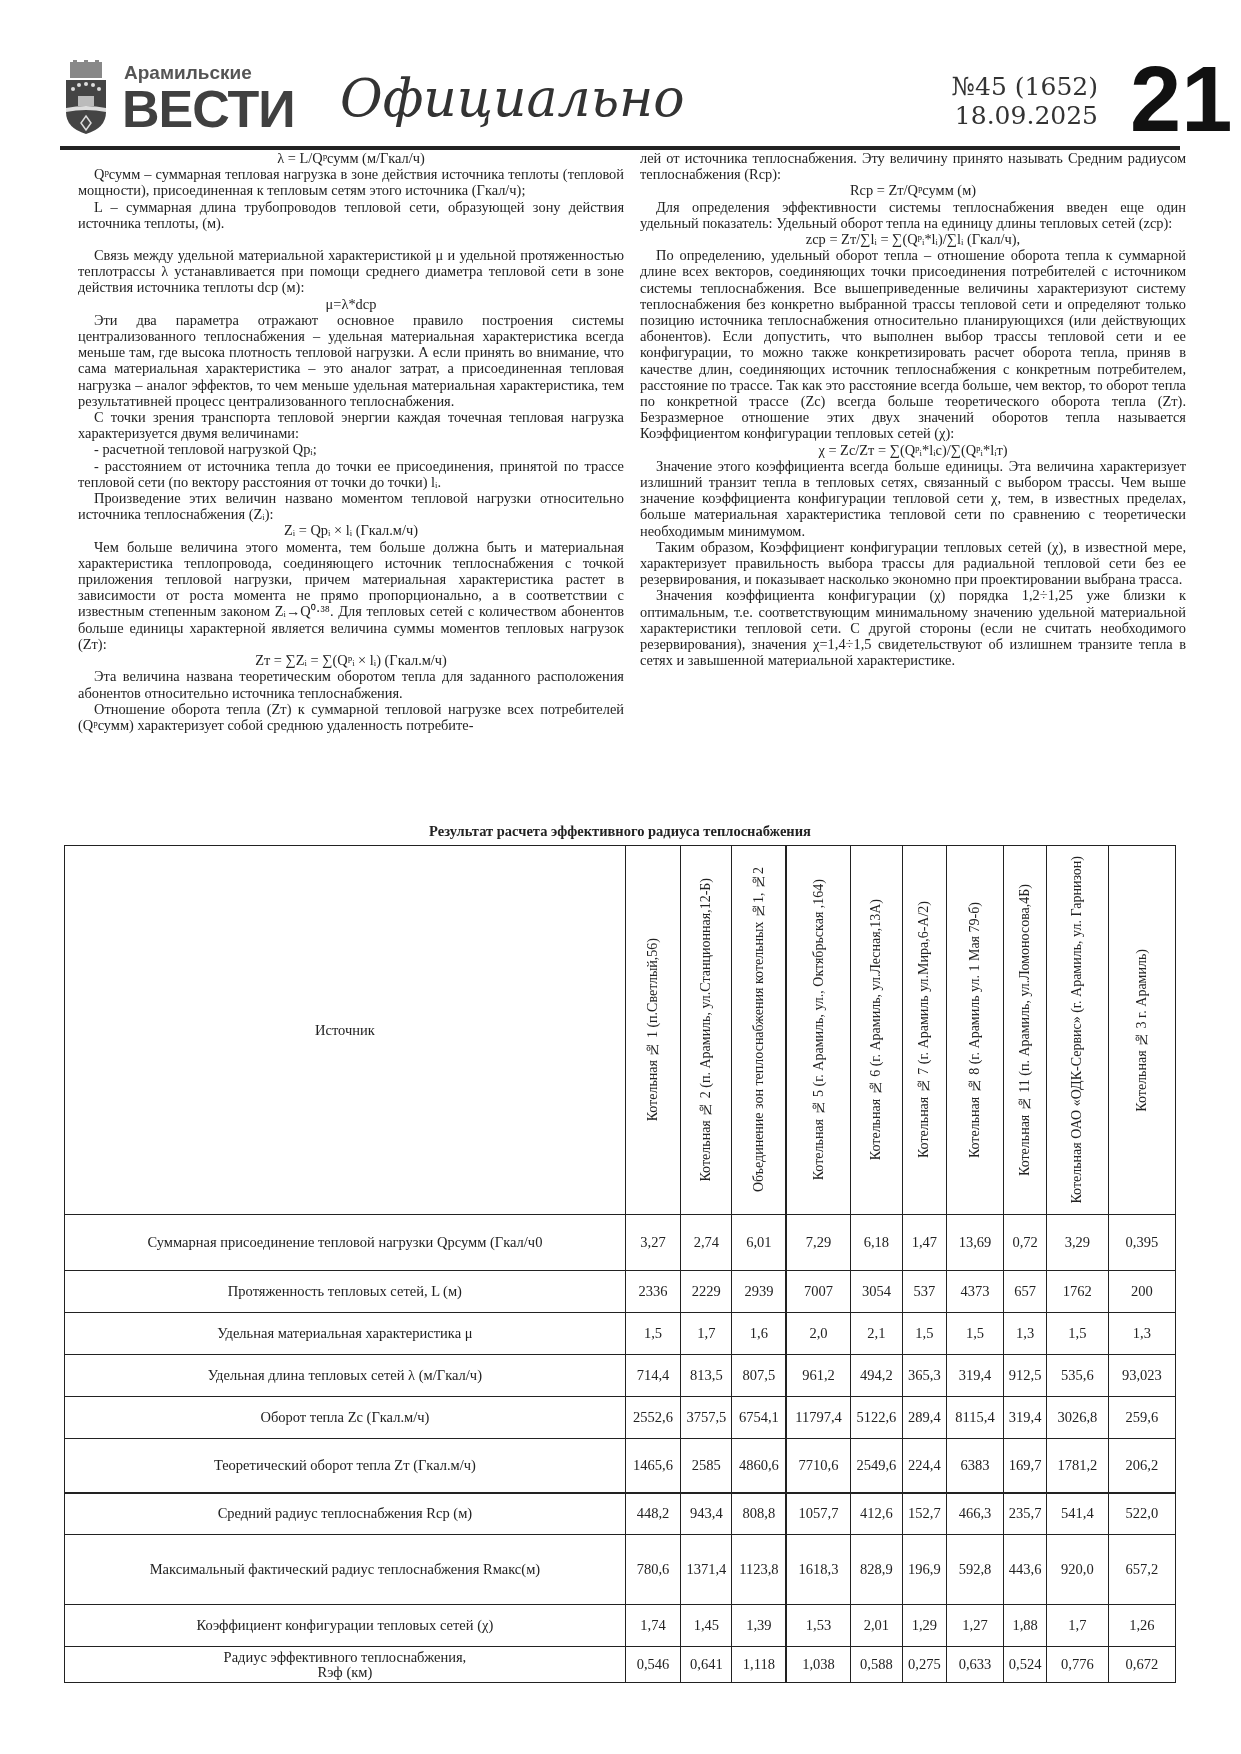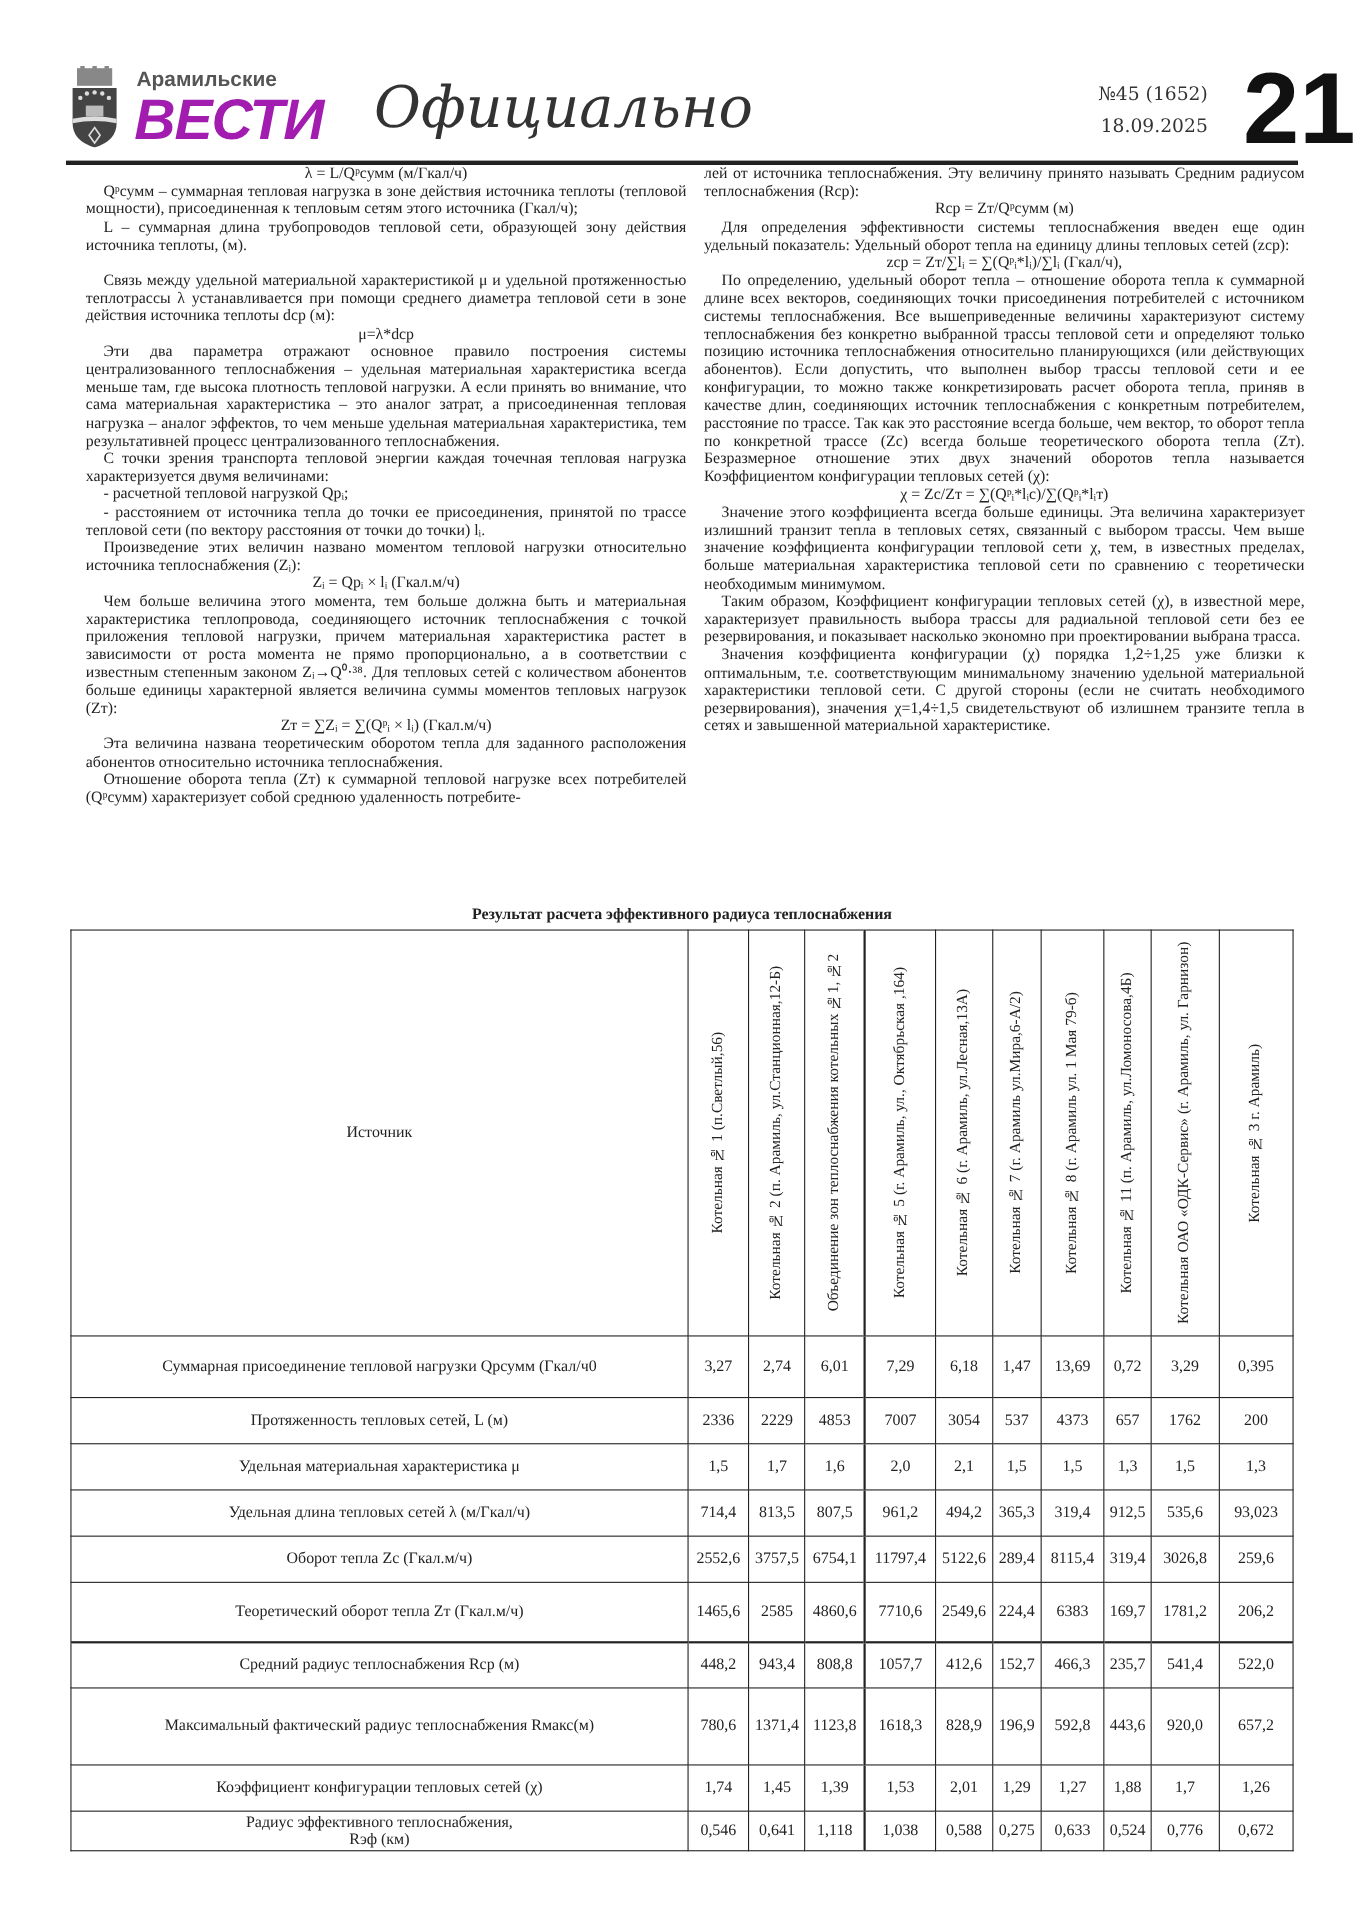--- a/index.html
+++ b/index.html
@@ -1,22 +1,22 @@
 <!DOCTYPE html>
 <html><head>
 <meta charset="utf-8">
 <style>
   html, body { margin:0; padding:0; background:#fff; }
   body { width:1241px; height:1754px; position:relative; font-family:"Liberation Serif", serif; color:#222; overflow:hidden; }
   .masthead { position:absolute; left:60px; top:58px; width:1120px; height:80px; }
   .crest { position:absolute; left:4px; top:2px; width:44px; height:74px; }
   .brand-top { position:absolute; left:64px; top:4px; font-family:"Liberation Sans", sans-serif; font-weight:bold; font-size:19px; color:#555; letter-spacing:0px;text-align:right; }
-  .brand-main { position:absolute; left:62px; top:22px; font-family:"Liberation Sans", sans-serif; font-weight:bold; font-size:52px; color:#a21caf; letter-spacing:-1px; line-height:58px;font-style:italic; }
+  .brand-main { position:absolute; left:62px; top:22px; font-family:"Liberation Sans", sans-serif; font-weight:bold; font-size:52px; color:#404040; letter-spacing:-1px; line-height:58px; }
   .section-title { position:absolute; left:280px; top:10px; font-family:"DejaVu Serif", serif; font-style:italic; font-size:52px; color:#333; }
-  .issue { position:absolute; left:818px; top:14px; font-family:"DejaVu Serif", serif; font-size:17px; text-align:right; line-height:29px; color:#333; width:220px; }
+  .issue { position:absolute; left:818px; top:14px; font-family:"DejaVu Serif", serif; font-size:25px; text-align:right; line-height:29px; color:#333; width:220px; }
   .page-num { position:absolute; left:1070px; top:-4px; font-family:"Liberation Sans", sans-serif; font-weight:bold; font-size:92px; color:#111; line-height:90px; }
   .rule { position:absolute; left:60px; top:146px; width:1120px; height:4px; background:#222; }
   .col { position:absolute; top:150px; width:546px; font-size:14.4px; line-height:16.2px; text-align:justify;margin-left:12px; }
   .col p { margin:0; text-indent:16px; }
   .col .f { text-align:center; text-indent:0; }
   .col .ni { text-indent:0; }
   .col .gap { height:16px; }
   .tbl-title { position:absolute; left:60px; width:1120px; top:823px; text-align:center; font-weight:bold; font-size:14.5px; }
   table.res { position:absolute; left:64px; top:845px; width:1112px; border-collapse:collapse; font-size:14.5px; }
   table.res td, table.res th { border:1px solid #222; text-align:center; vertical-align:middle; padding:0; font-weight:normal; }
@@ -144,21 +144,21 @@
         <td>1,47</td>
         <td>13,69</td>
         <td>0,72</td>
         <td>3,29</td>
         <td>0,395</td>
       </tr>
       <tr style="height: 42px;">
         <td>Протяженность тепловых сетей, L (м)</td>
         <td>2336</td>
         <td>2229</td>
-        <td>4853</td>
+        <td>2939</td>
         <td class="thick-left">7007</td>
         <td>3054</td>
         <td>537</td>
         <td>4373</td>
         <td>657</td>
         <td>1762</td>
         <td>200</td>
       </tr>
       <tr style="height: 42px;">
         <td>Удельная материальная характеристика μ</td>

